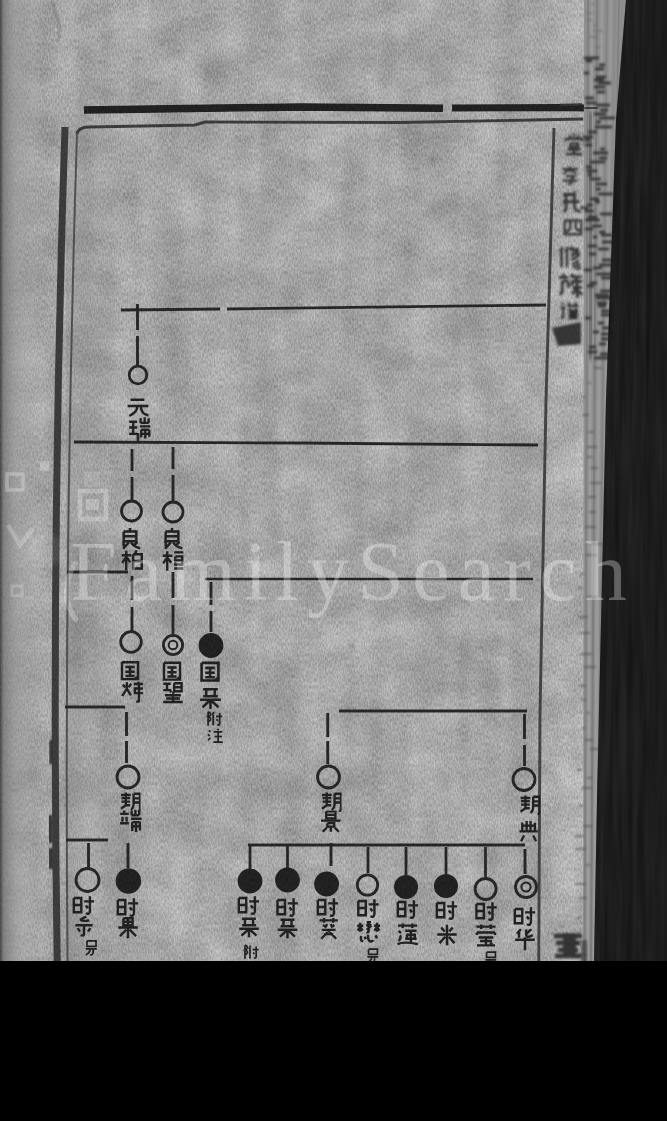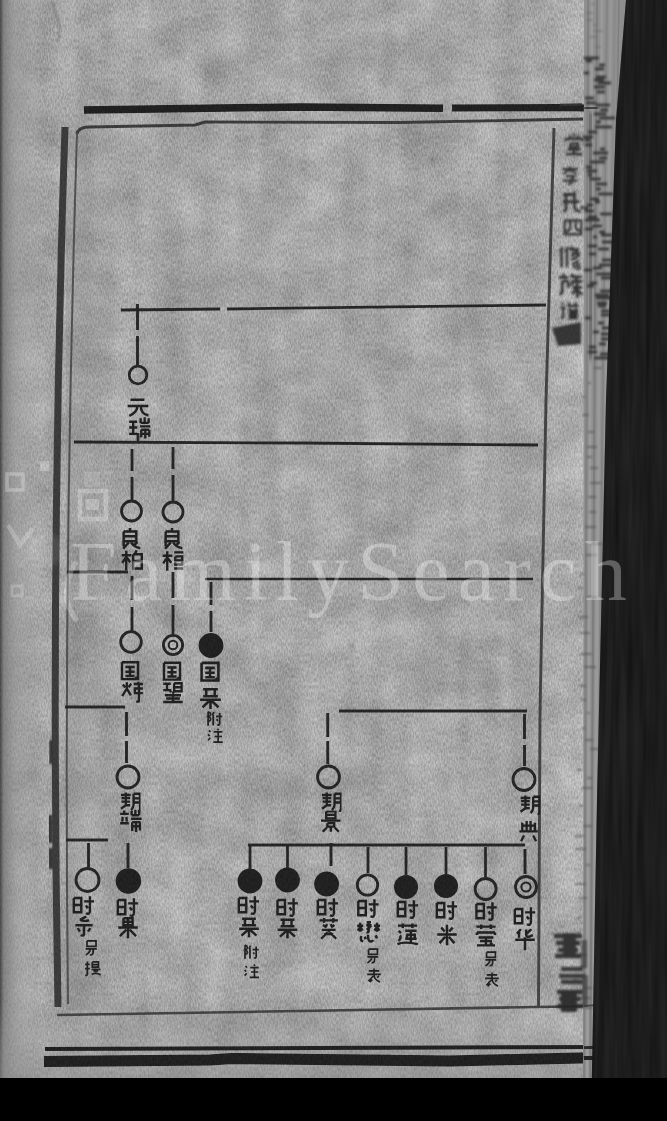--- a/index.html
+++ b/index.html
@@ -1,16 +1,16 @@
 <!DOCTYPE html>
 <html><head>
 <meta charset="utf-8">
 <style>
   html,body{margin:0;padding:0;background:#000;}
-  #page{position:relative;width:667px;height:1078px;overflow:hidden;background:#fef9c3;font-family:"Liberation Sans", sans-serif;}
+  #page{position:relative;width:667px;height:961px;overflow:hidden;background:#fef9c3;font-family:"Liberation Sans", sans-serif;}
   svg{position:absolute;top:0;left:0;}
 </style>
 </head>
 <body>
 <div id="page">
 
 <svg width="667" height="1121" viewBox="0 0 667 1121">
 <defs>
   <filter id="soft" x="-20%" y="-20%" width="140%" height="140%">
           <feGaussianBlur stdDeviation="0.45"></feGaussianBlur>

